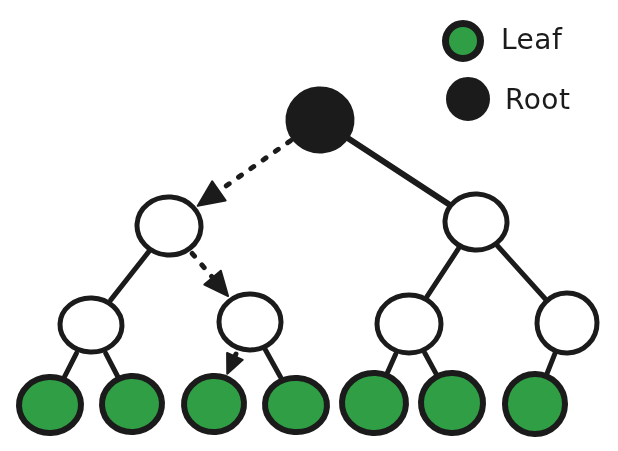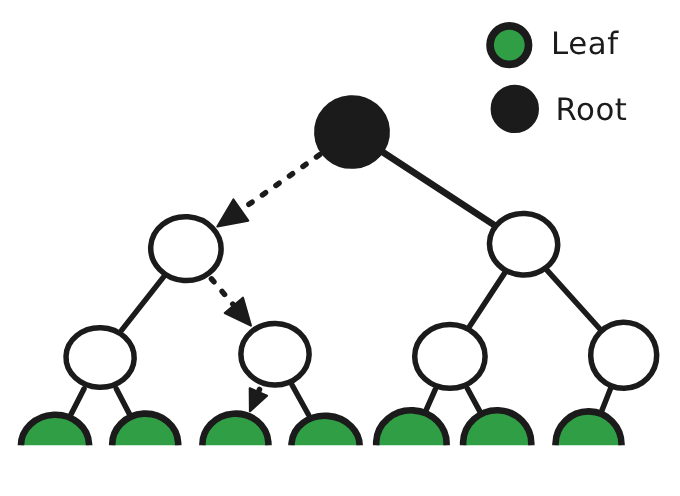--- a/index.html
+++ b/index.html
@@ -1,19 +1,19 @@
 <!DOCTYPE html>
 <html><head>
 <meta charset="utf-8">
 <title>Tree diagram</title>
 <style>
   html, body { margin: 0; padding: 0; background: #ffffff; }
   .canvas {
     width: 618px;
-    height: 405px;
+    height: 451px;
     background: #ffffff;
     position: relative;
     overflow: hidden;
     font-family: "DejaVu Sans", sans-serif;
   }
   svg { display: block; }
   .legend-label {
     font-family: "DejaVu Sans", sans-serif;
     font-size: 28px;
     letter-spacing: 0.5px;

